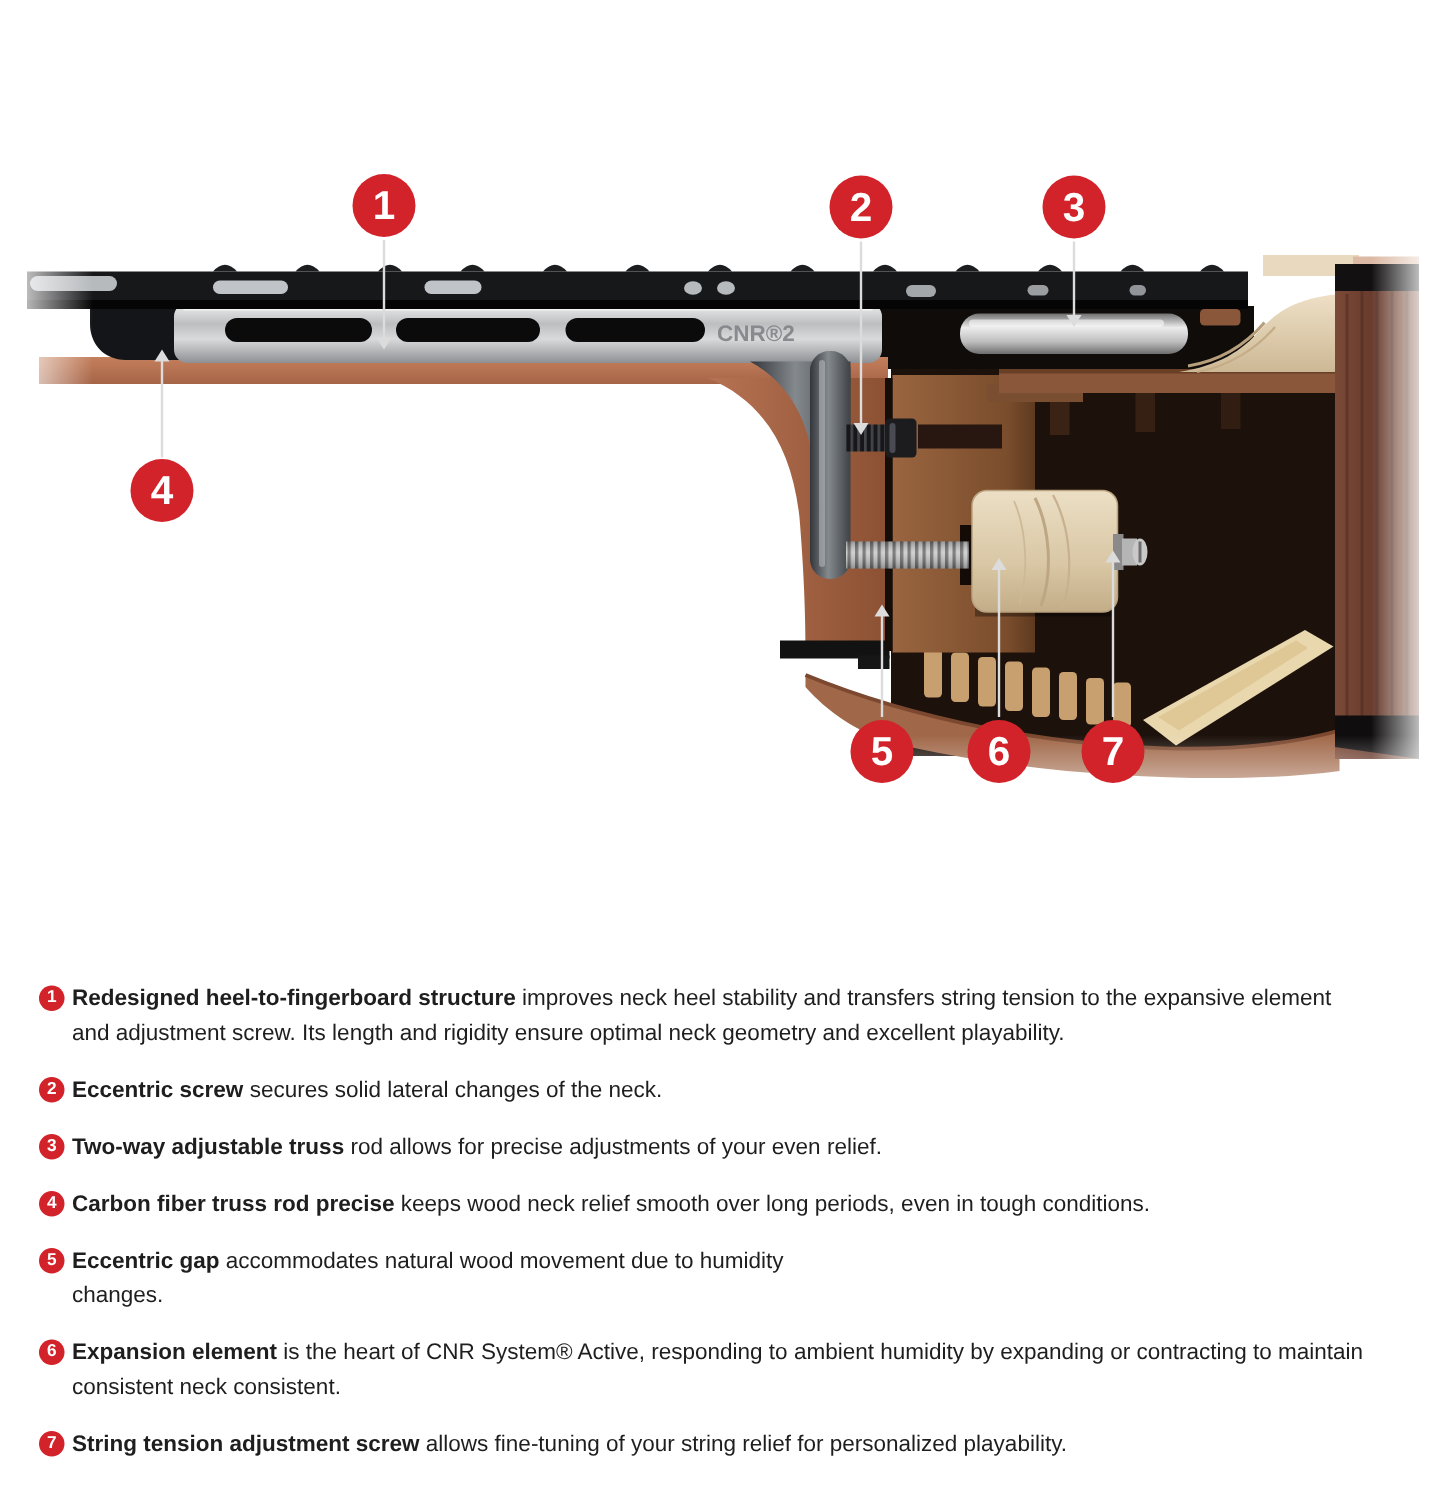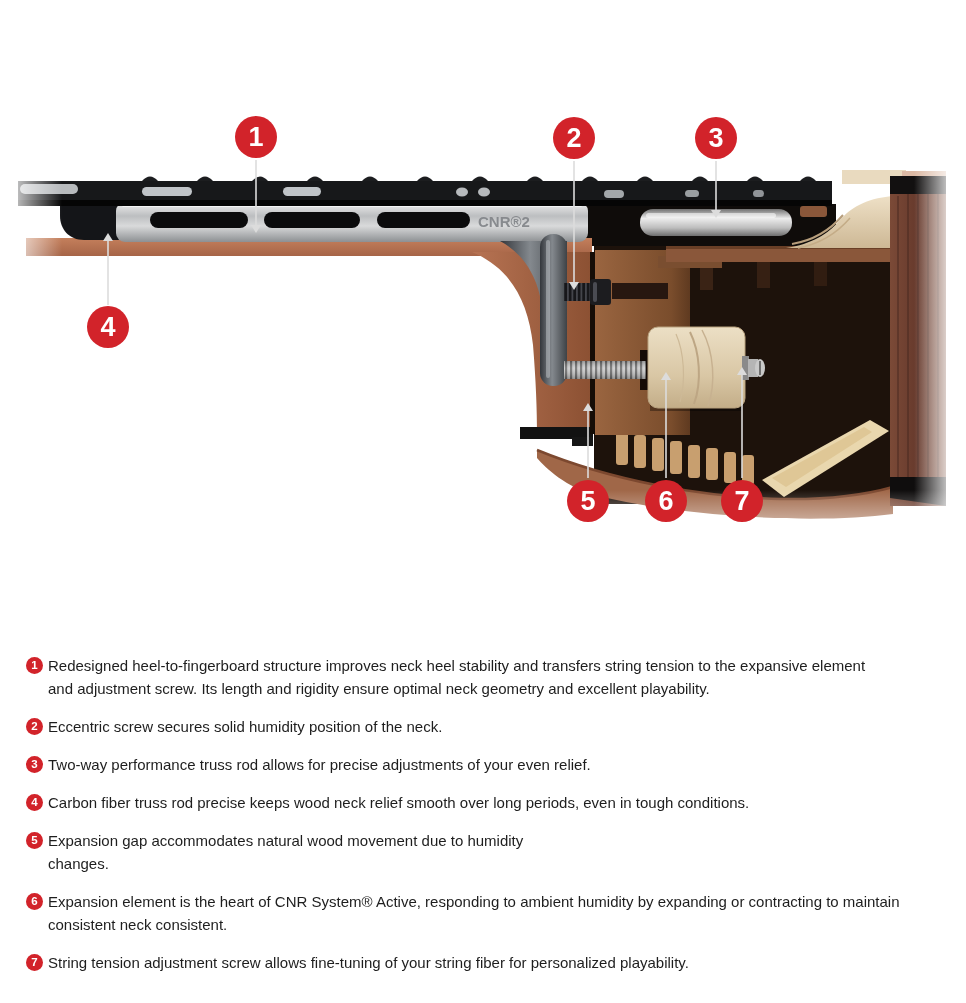--- a/index.html
+++ b/index.html
@@ -20,21 +20,21 @@
   .legend{margin:34px 26px 0 26px;color:#1e1e1e;}
   .legend-item{
     position:relative;padding-left:22px;font-size:15px;line-height:23px;
     margin-bottom:15px;
   }
   .legend-item .bullet{
     position:absolute;left:0;top:3px;width:17px;height:17px;border-radius:50%;
     background:var(--red);color:#fff;font-size:11.5px;font-weight:700;
     display:flex;align-items:center;justify-content:center;line-height:1;
   }
-  .legend-item strong{font-weight:400;}
+  .legend-item strong{font-weight:700;}
   .legend-item .rest{white-space:pre-line;}
 </style>
 </head>
 <body>
 
 <div class="page">
 
   <div class="diagram">
     <svg width="966" height="620" viewBox="0 0 966 620">
       <defs>
@@ -291,39 +291,39 @@
   </div>
 
   <div class="legend">
     <div class="legend-item">
       <span class="bullet">1</span>
       <strong>Redesigned heel-to-fingerboard structure</strong><span class="rest"> improves neck heel stability and transfers string tension to the expansive element
 and adjustment screw. Its length and rigidity ensure optimal neck geometry and excellent playability.</span>
     </div>
     <div class="legend-item">
       <span class="bullet">2</span>
-      <strong>Eccentric screw</strong><span class="rest"> secures solid humidity position of the neck.</span>
+      <strong>Eccentric screw</strong><span class="rest"> secures solid lateral changes of the neck.</span>
     </div>
     <div class="legend-item">
       <span class="bullet">3</span>
-      <strong>Two-way performance truss</strong><span class="rest"> rod allows for precise adjustments of your even relief.</span>
+      <strong>Two-way adjustable truss</strong><span class="rest"> rod allows for precise adjustments of your even relief.</span>
     </div>
     <div class="legend-item">
       <span class="bullet">4</span>
       <strong>Carbon fiber truss rod precise</strong><span class="rest"> keeps wood neck relief smooth over long periods, even in tough conditions.</span>
     </div>
     <div class="legend-item">
       <span class="bullet">5</span>
-      <strong>Expansion gap</strong><span class="rest"> accommodates natural wood movement due to humidity
+      <strong>Eccentric gap</strong><span class="rest"> accommodates natural wood movement due to humidity
 changes.</span>
     </div>
     <div class="legend-item">
       <span class="bullet">6</span>
       <strong>Expansion element</strong><span class="rest"> is the heart of CNR System® Active, responding to ambient humidity by expanding or contracting to maintain
 consistent neck consistent.</span>
     </div>
     <div class="legend-item">
       <span class="bullet">7</span>
-      <strong>String tension adjustment screw</strong><span class="rest"> allows fine-tuning of your string fiber for personalized playability.</span>
+      <strong>String tension adjustment screw</strong><span class="rest"> allows fine-tuning of your string relief for personalized playability.</span>
     </div>
   </div>
 
 </div>
 
 </body></html>

